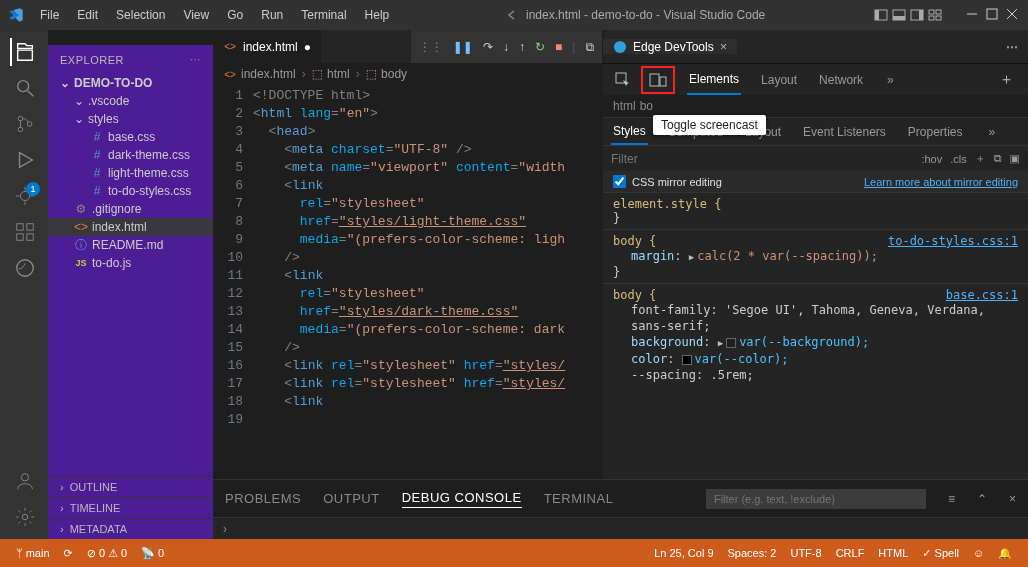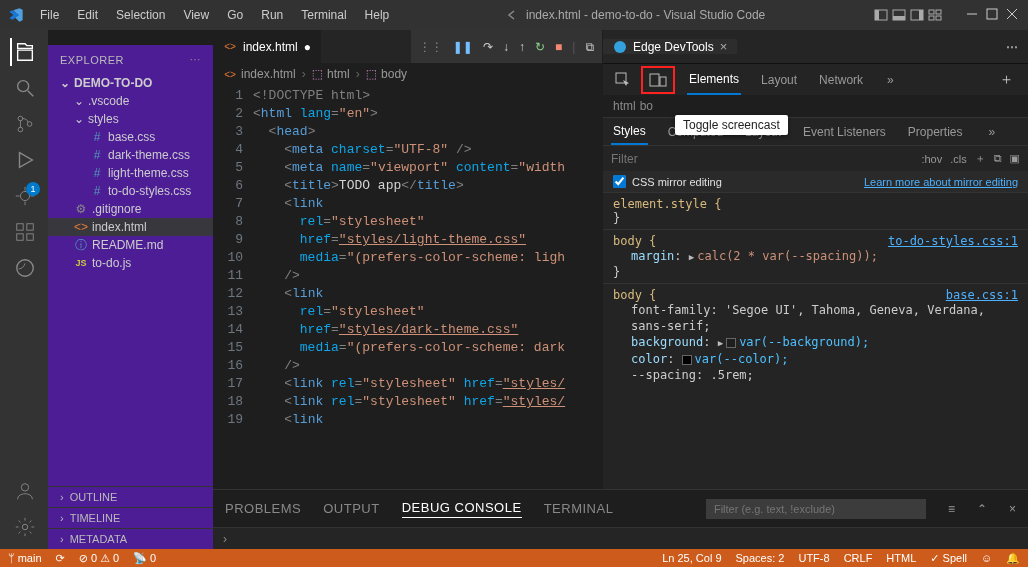--- a/index.html
+++ b/index.html
@@ -110,21 +110,21 @@
   .dt-toolbar { border-top:1px solid #111; display:flex; align-items:center; height:32px; background:#242424; gap:4px; padding:0 6px; }
   .dt-tool { padding:4px 6px; color:#bbb; }
   .dt-tool.highlight { border:2px solid #ff2020; }
   .dt-main-tabs { display:flex; align-items:center; padding:0 8px; height:30px; gap:18px; color:#999; }
   .dt-main-tabs .mtab { padding:0 2px; height:100%; display:flex; align-items:center; }
   .dt-main-tabs .mtab.active { color:#fff; border-bottom:2px solid #0078d4; }
   .dt-main-tabs .chev-more { margin-left:4px; }
   .dt-main-tabs .plus { margin-left:auto; color:#bbb; font-size:15px; }
   .dt-breadcrumb { padding:4px 10px; color:#8a8a8a; font-size:12px; background:#1e1e1e; display:flex; gap:4px; align-items:center; height:22px; }
   .dt-breadcrumb .bcitem { color:#8a8a8a; }
-  .tooltip { position:absolute; left: 72px; top: 52px; background:#fff; color:#222; padding:3px 8px; font-size:12px; border-radius:2px; z-index:10; box-shadow:0 1px 4px rgba(0,0,0,0.5); }
+  .tooltip { position:absolute; left: 50px; top: 52px; background:#fff; color:#222; padding:3px 8px; font-size:12px; border-radius:2px; z-index:10; box-shadow:0 1px 4px rgba(0,0,0,0.5); }
   .dt-styles-tabs { display:flex; align-items:center; padding:0 8px; height:28px; gap:18px; color:#999; border-top:1px solid #333; }
   .dt-styles-tabs .stab { padding:0 2px; height:100%; display:flex; align-items:center; }
   .dt-styles-tabs .stab.active { color:#fff; border-bottom:2px solid #0078d4; }
   .dt-filterrow { display:flex; align-items:center; padding:2px 8px; gap:8px; border-top:1px solid #333; height:26px; }
   .dt-filterrow input { background:transparent; border:none; color:#bbb; outline:none; flex:1; font-size:12px; }
   .dt-filterrow .fbtn { color:#999; font-size:11px; }
   .mirror-row { display:flex; align-items:center; padding:4px 10px; background:#2a2a2a; font-size:11px; justify-content:space-between; }
   .mirror-row .cb { display:flex; align-items:center; gap:6px; color:#e0e0e0; }
   .mirror-row .cb input { accent-color:#0078d4; }
   .mirror-row a { color:#4cb1ff; text-decoration:underline; }
@@ -144,27 +144,27 @@
   .panel { height:38px; background:#1e1e1e; border-top:1px solid #333; display:flex; align-items:center; padding:0 12px; gap:22px; }
   .panel .ptab { color:#888; font-size:13px; letter-spacing:0.5px; }
   .panel .ptab.active { color:#fff; border-bottom:1px solid #fff; padding-bottom:2px; }
   .panel .spacer { flex:1; }
   .panel input { background:#3c3c3c; border:none; color:#ccc; padding:4px 8px; font-size:11px; width:220px; outline:none; }
   .panel .picon { color:#999; }
   
   .editor-bottom-breadcrumb { height:22px; background:#252526; border-top:1px solid #333; display:flex; align-items:center; padding:0 10px; color:#888; }
   
   .statusbar {
-    height: 18px;
+    height: 28px;
     background: #cd5b1c;
     color:#fff;
     display:flex;
     align-items:center;
     font-size:11px;
-    padding:0 8px;
+    padding:0 16px;
     gap:14px;
   }
   .statusbar .right { margin-left:auto; display:flex; gap:14px; align-items:center; }
   .check { font-size:11px; }
   svg { display:block; }
 </style>
 </head>
 <body>
 
 <div class="titlebar">
@@ -416,21 +416,20 @@
               <div>17</div>
               <div>18</div>
               <div>19</div>
           </div>
           <div class="code-lines">
             <div><span class="tok-doctype">&lt;!DOCTYPE html&gt;</span></div>
             <div><span class="tok-punc">&lt;</span><span class="tok-tag">html</span><span class="tok-attr"> lang</span><span class="tok-punc">=</span><span class="tok-str">"en"</span><span class="tok-punc">&gt;</span></div>
             <div>  <span class="tok-punc">&lt;</span><span class="tok-tag">head</span><span class="tok-punc">&gt;</span></div>
             <div><span>    </span><span class="tok-punc">&lt;</span><span class="tok-tag">meta</span><span class="tok-attr"> charset</span><span class="tok-punc">=</span><span class="tok-str">"UTF-8"</span><span class="tok-punc"> /&gt;</span></div>
             <div><span>    </span><span class="tok-punc">&lt;</span><span class="tok-tag">meta</span><span class="tok-attr"> name</span><span class="tok-punc">=</span><span class="tok-str">"viewport"</span><span class="tok-attr"> content</span><span class="tok-punc">=</span><span class="tok-str">"width</span></div>
-            <div><span>    </span><span class="tok-punc">&lt;</span><span class="tok-tag">title</span><span class="tok-punc">&gt;</span><span class="tok-text">TODO app</span><span class="tok-punc">&lt;/</span><span class="tok-tag">title</span><span class="tok-punc">&gt;</span></div>
             <div><span>    </span><span class="tok-punc">&lt;</span><span class="tok-tag">link</span></div>
             <div><span>      </span><span class="tok-attr">rel</span><span class="tok-punc">=</span><span class="tok-str">"stylesheet"</span></div>
             <div><span>      </span><span class="tok-attr">href</span><span class="tok-punc">=</span><span class="tok-str underline">"styles/light-theme.css"</span></div>
             <div><span>      </span><span class="tok-attr">media</span><span class="tok-punc">=</span><span class="tok-str">"(prefers-color-scheme: ligh</span></div>
             <div><span>    </span><span class="tok-punc">/&gt;</span></div>
             <div><span>    </span><span class="tok-punc">&lt;</span><span class="tok-tag">link</span></div>
             <div><span>      </span><span class="tok-attr">rel</span><span class="tok-punc">=</span><span class="tok-str">"stylesheet"</span></div>
             <div><span>      </span><span class="tok-attr">href</span><span class="tok-punc">=</span><span class="tok-str underline">"styles/dark-theme.css"</span></div>
             <div><span>      </span><span class="tok-attr">media</span><span class="tok-punc">=</span><span class="tok-str">"(prefers-color-scheme: dark</span></div>
             <div><span>    </span><span class="tok-punc">/&gt;</span></div>

